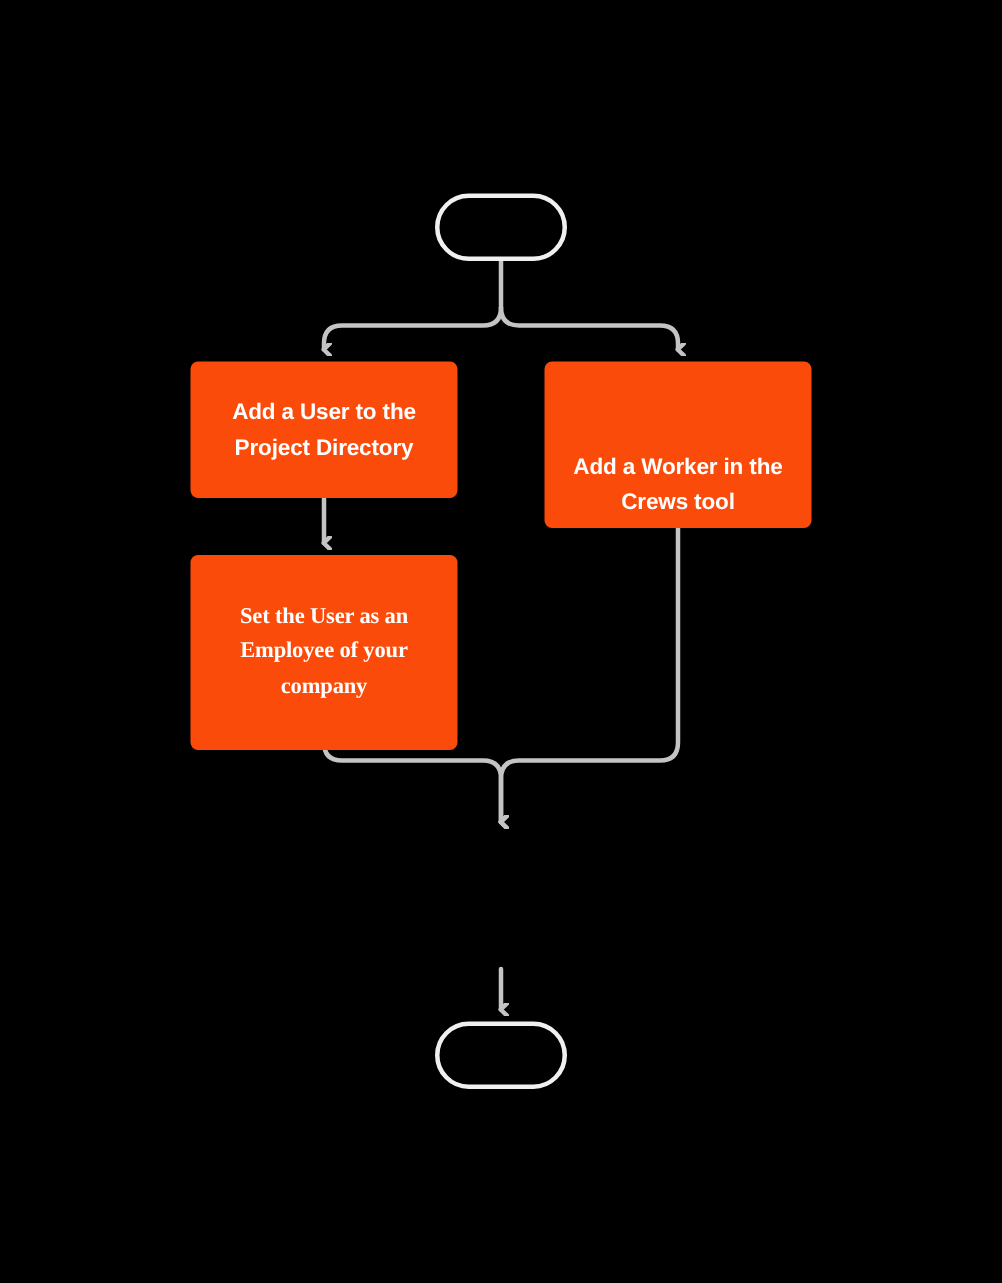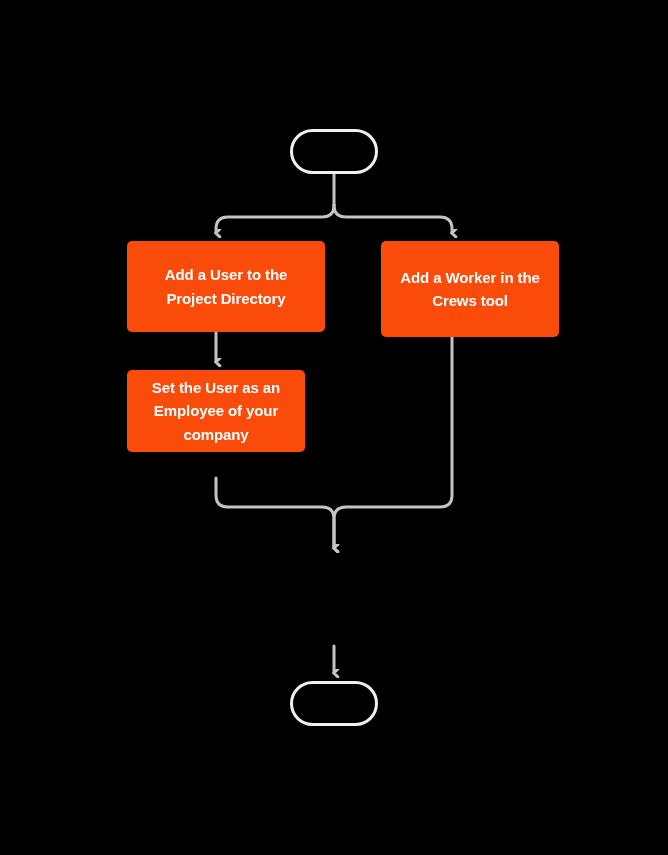--- a/index.html
+++ b/index.html
@@ -53,23 +53,23 @@
   .terminator {
     background: transparent;
     border: 3px solid #f0f0f0;
     border-radius: 24px;
     color: #ffffff;
     font-weight: bold;
     font-size: 14px;
   }
   
   #node-start      { left: 290px; top: 129px;  width: 88px;  height: 45px; }
-  #node-add-user   { left: 127px; top: 241px;  width: 198px; height: 91px; }
-  #node-add-worker { left: 381px; top: 241px;  width: 178px; height: 96px; }
-  #node-set-emp    { left: 127px; top: 370px;  width: 178px; height: 82px; }
+  #node-add-user   { left: 127px; top: 241px;  width: 178px; height: 91px; }
+  #node-add-worker { left: 363px; top: 241px;  width: 178px; height: 111px; align-items: flex-end; }
+  #node-set-emp    { left: 127px; top: 370px;  width: 178px; height: 130px; font-family: Liberation Serif, serif; }
   #node-create-crew{ left: 245px; top: 556px;  width: 178px; height: 90px; }
   #node-end        { left: 290px; top: 681px;  width: 88px;  height: 45px; }
 </style>
 </head>
 <body>
 
 <div id="canvas">
 
   <svg id="connectors" viewBox="0 0 668 855" width="668" height="855" xmlns="http://www.w3.org/2000/svg">
     <defs>

